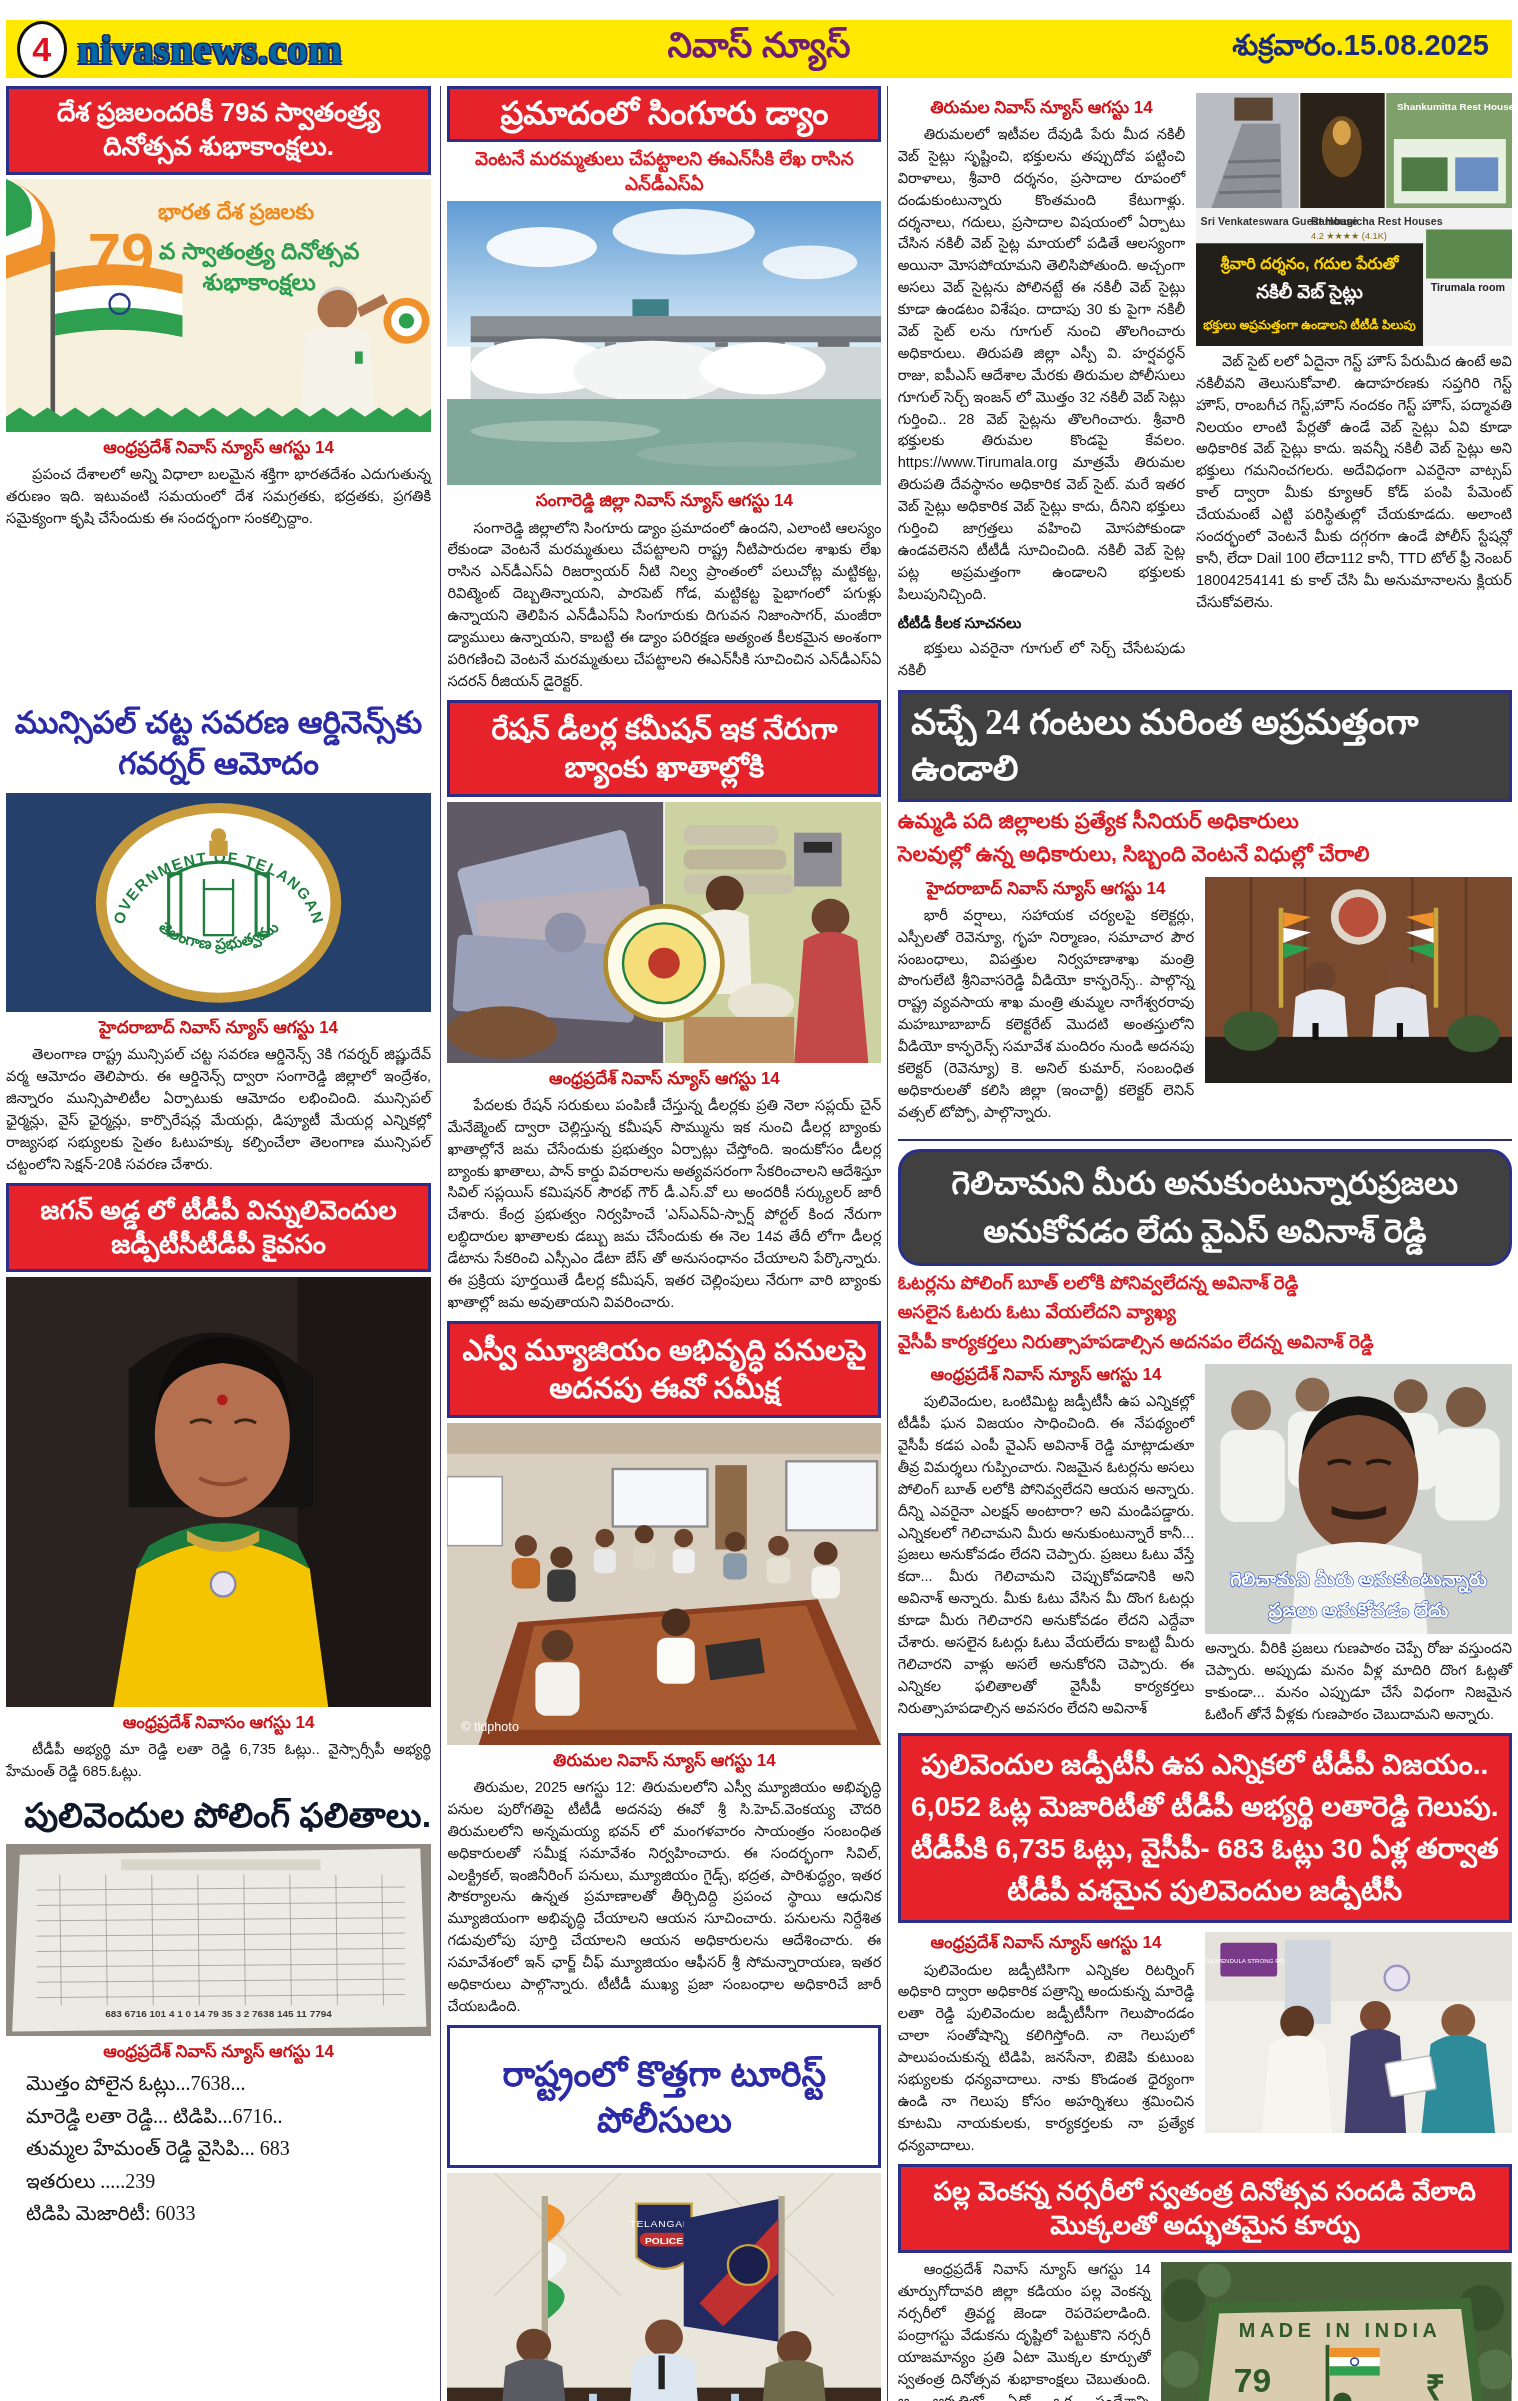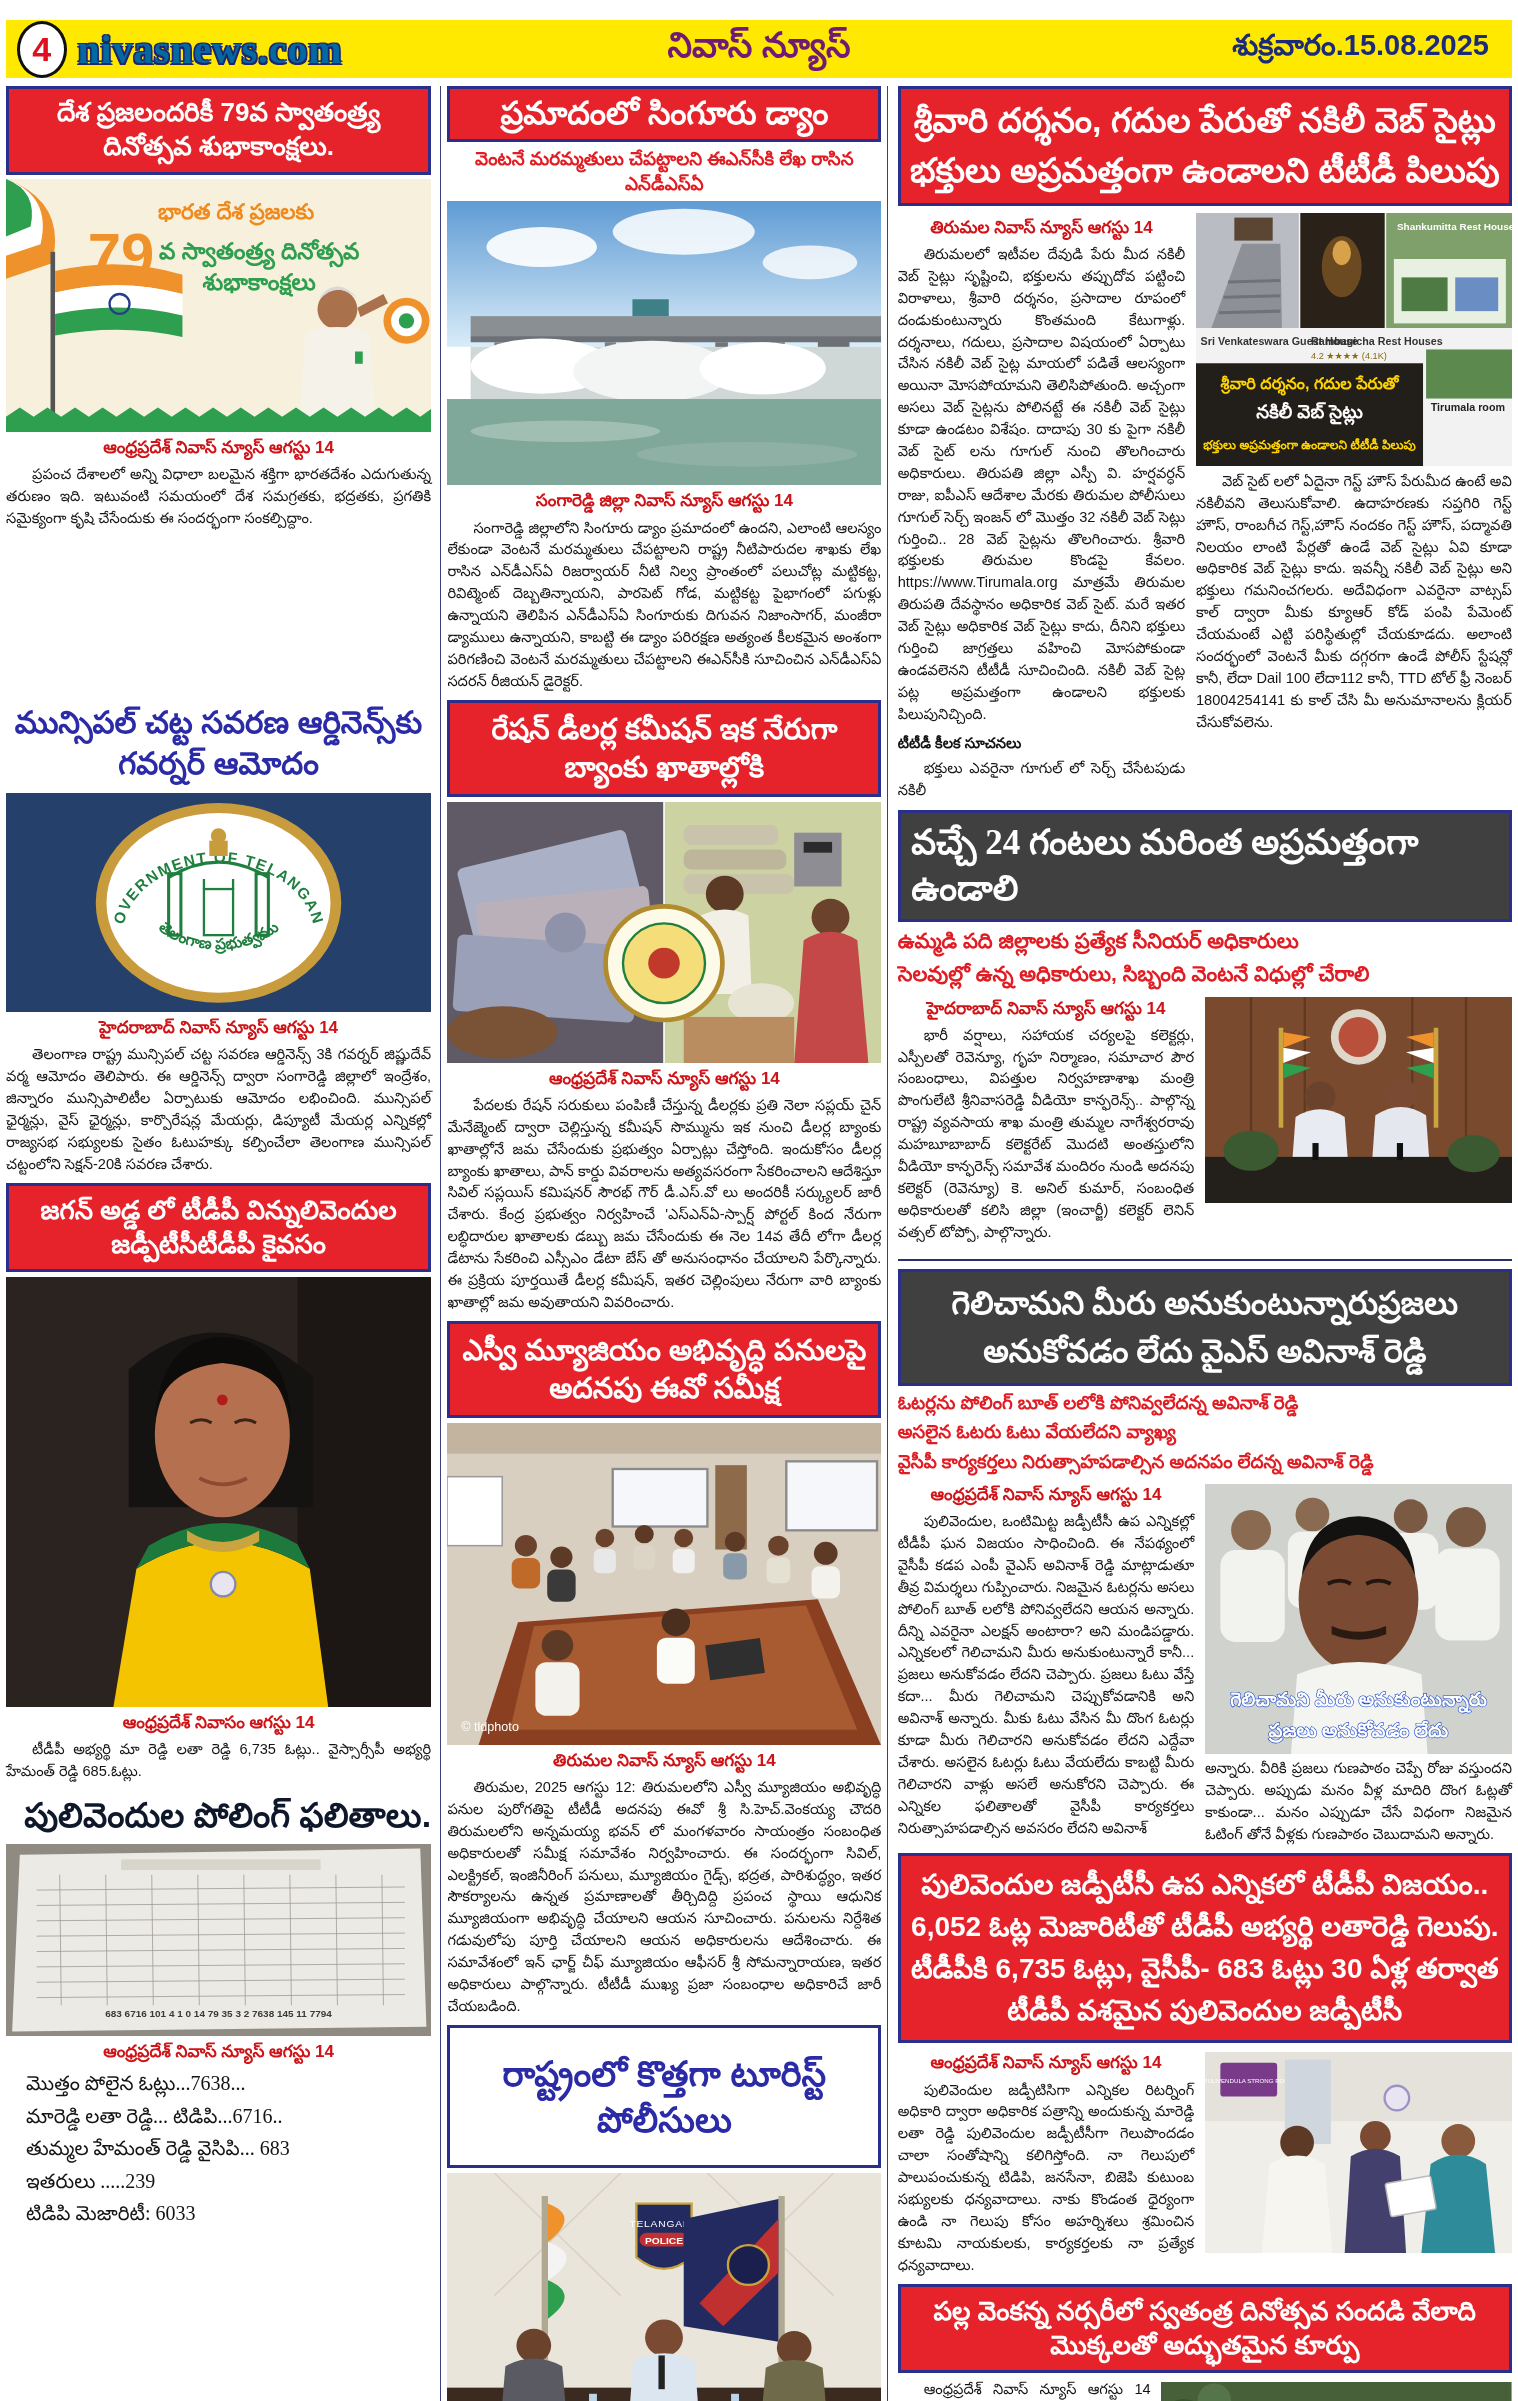--- a/index.html
+++ b/index.html
@@ -357,21 +357,20 @@
               <rect x="360" y="288" width="10" height="26" fill="#bcd4e8"></rect>
           </svg>
         </div>
 
       </section>
     </div>
 
     <div class="col-right">
 
       <section>
-        <div class="banner red" style="font-size:34px;line-height:1.45;">శ్రీవారి దర్శనం, గదుల పేరుతో నకిలీ వెబ్ సైట్లు భక్తులు అప్రమత్తంగా ఉండాలని టీటీడీ పిలుపు</div>
         <div class="row2" style="margin-top:6.1px;">
           <div style="flex:1;">
             <div class="dateline">తిరుమల నివాస్ న్యూస్ ఆగస్టు 14</div>
             <p class="body-text">తిరుమలలో ఇటీవల దేవుడి పేరు మీద నకిలీ వెబ్ సైట్లు సృష్టించి, భక్తులను తప్పుదోవ పట్టించి విరాళాలు, శ్రీవారి దర్శనం, ప్రసాదాల రూపంలో దండుకుంటున్నారు కొంతమంది కేటుగాళ్లు. దర్శనాలు, గదులు, ప్రసాదాల విషయంలో ఏర్పాటు చేసిన నకిలీ వెబ్ సైట్ల మాయలో పడితే ఆలస్యంగా అయినా మోసపోయామని తెలిసిపోతుంది. అచ్చంగా అసలు వెబ్ సైట్లను పోలినట్టే ఈ నకిలీ వెబ్ సైట్లు కూడా ఉండటం విశేషం. దాదాపు 30 కు పైగా నకిలీ వెబ్ సైట్ లను గూగుల్ నుంచి తొలగించారు అధికారులు. తిరుపతి జిల్లా ఎస్పీ వి. హర్షవర్ధన్ రాజు, ఐపీఎస్ ఆదేశాల మేరకు తిరుమల పోలీసులు గూగుల్ సెర్చ్ ఇంజన్ లో మొత్తం 32 నకిలీ వెబ్ సెట్లు గుర్తించి.. 28 వెబ్ సైట్లను తొలగించారు. శ్రీవారి భక్తులకు తిరుమల కొండపై కేవలం. https://www.Tirumala.org మాత్రమే తిరుమల తిరుపతి దేవస్థానం అధికారిక వెబ్ సైట్. మరే ఇతర వెబ్ సైట్లు అధికారిక వెబ్ సైట్లు కాదు, దీనిని భక్తులు గుర్తించి జాగ్రత్తలు వహించి మోసపోకుండా ఉండవలెనని టీటీడీ సూచించింది. నకిలీ వెబ్ సైట్ల పట్ల అప్రమత్తంగా ఉండాలని భక్తులకు పిలుపునిచ్చింది.</p>
             <p class="body-text noindent" style="font-weight:bold;margin:0 0 3.1px 0;">టీటీడీ కీలక సూచనలు</p>
             <p class="body-text">భక్తులు ఎవరైనా గూగుల్ లో సెర్చ్ చేసేటపుడు నకిలీ</p>
           </div>
           <div style="width:316px;flex:none;">
             <div class="photo" style="height:253px;margin-top:1.5px;">
               <svg viewBox="0 0 412 330" preserveAspectRatio="none">
@@ -456,21 +455,21 @@
                   <ellipse cx="350" cy="204" rx="34" ry="24" fill="#3c5a32"></ellipse>
               </svg>
             </div>
           </div>
         </div>
       </section>
 
       <hr class="hrule">
 
       <section>
-        <div class="banner blue" style="font-size:32px;line-height:1.5;">గెలిచామని మీరు అనుకుంటున్నారుప్రజలు అనుకోవడం లేదు వైఎస్ అవినాశ్ రెడ్డి</div>
+        <div class="banner blue" style="font-size:32px;line-height:1.5;border-radius:22px;">గెలిచామని మీరు అనుకుంటున్నారుప్రజలు అనుకోవడం లేదు వైఎస్ అవినాశ్ రెడ్డి</div>
         <div class="subhead">ఓటర్లను పోలింగ్ బూత్ లలోకి పోనివ్వలేదన్న అవినాశ్ రెడ్డి</div>
         <div class="subhead">అసలైన ఓటరు ఓటు వేయలేదని వ్యాఖ్య</div>
         <div class="subhead">వైసీపీ కార్యకర్తలు నిరుత్సాహపడాల్సిన అదనపం లేదన్న అవినాశ్ రెడ్డి</div>
         <div class="row2">
           <div style="flex:1;">
             <div class="dateline">ఆంధ్రప్రదేశ్ నివాస్ న్యూస్ ఆగస్టు 14</div>
             <p class="body-text">పులివెందుల, ఒంటిమిట్ట జడ్పీటీసీ ఉప ఎన్నికల్లో టీడీపీ ఘన విజయం సాధించింది. ఈ నేపథ్యంలో వైసీపీ కడప ఎంపీ వైఎస్ అవినాశ్ రెడ్డి మాట్లాడుతూ తీవ్ర విమర్శలు గుప్పించారు. నిజమైన ఓటర్లను అసలు పోలింగ్ బూత్ లలోకి పోనివ్వలేదని ఆయన అన్నారు. దీన్ని ఎవరైనా ఎలక్షన్ అంటారా? అని మండిపడ్డారు. ఎన్నికలలో గెలిచామని మీరు అనుకుంటున్నారే కానీ... ప్రజలు అనుకోవడం లేదని చెప్పారు. ప్రజలు ఓటు వేస్తే కదా... మీరు గెలిచామని చెప్పుకోవడానికి అని అవినాశ్ అన్నారు. మీకు ఓటు వేసిన మీ దొంగ ఓటర్లు కూడా మీరు గెలిచారని అనుకోవడం లేదని ఎద్దేవా చేశారు. అసలైన ఓటర్లు ఓటు వేయలేదు కాబట్టి మీరు గెలిచారని వాళ్లు అసలే అనుకోరని చెప్పారు. ఈ ఎన్నికల ఫలితాలతో వైసీపీ కార్యకర్తలు నిరుత్సాహపడాల్సిన అవసరం లేదని అవినాశ్</p>
           </div>
           <div style="width:307px;flex:none;">
             <div class="photo" style="height:270px;">

